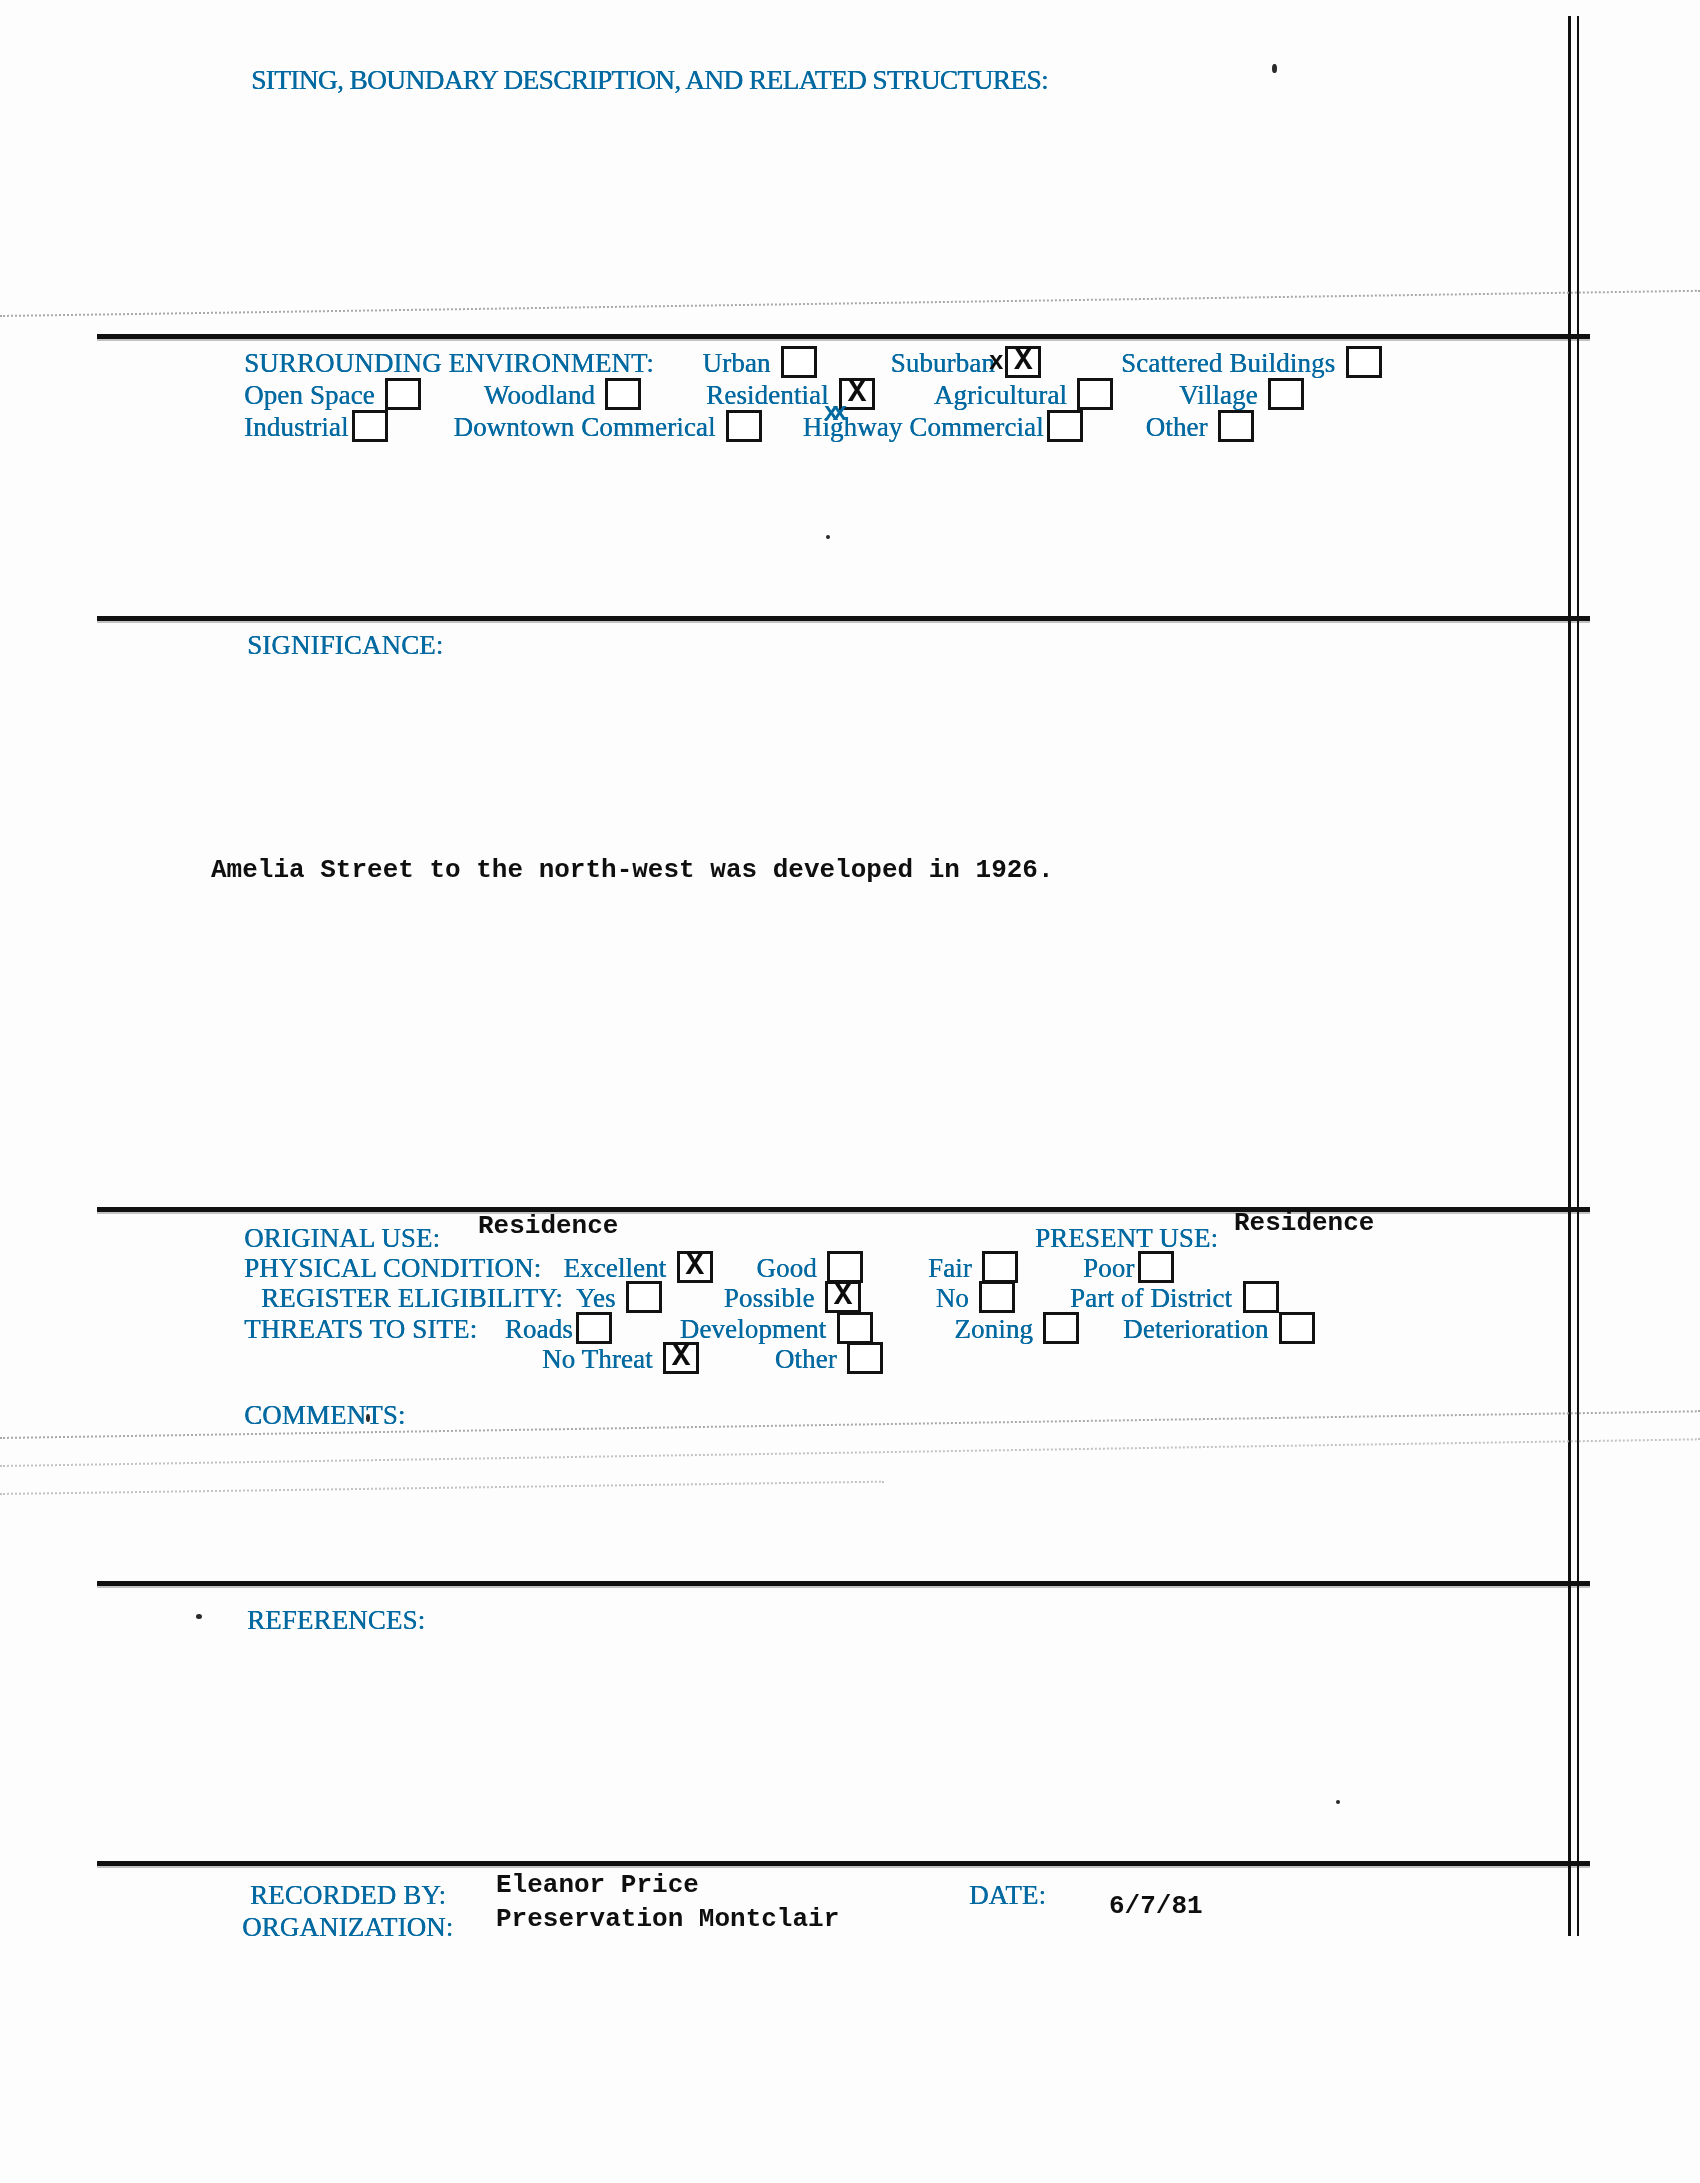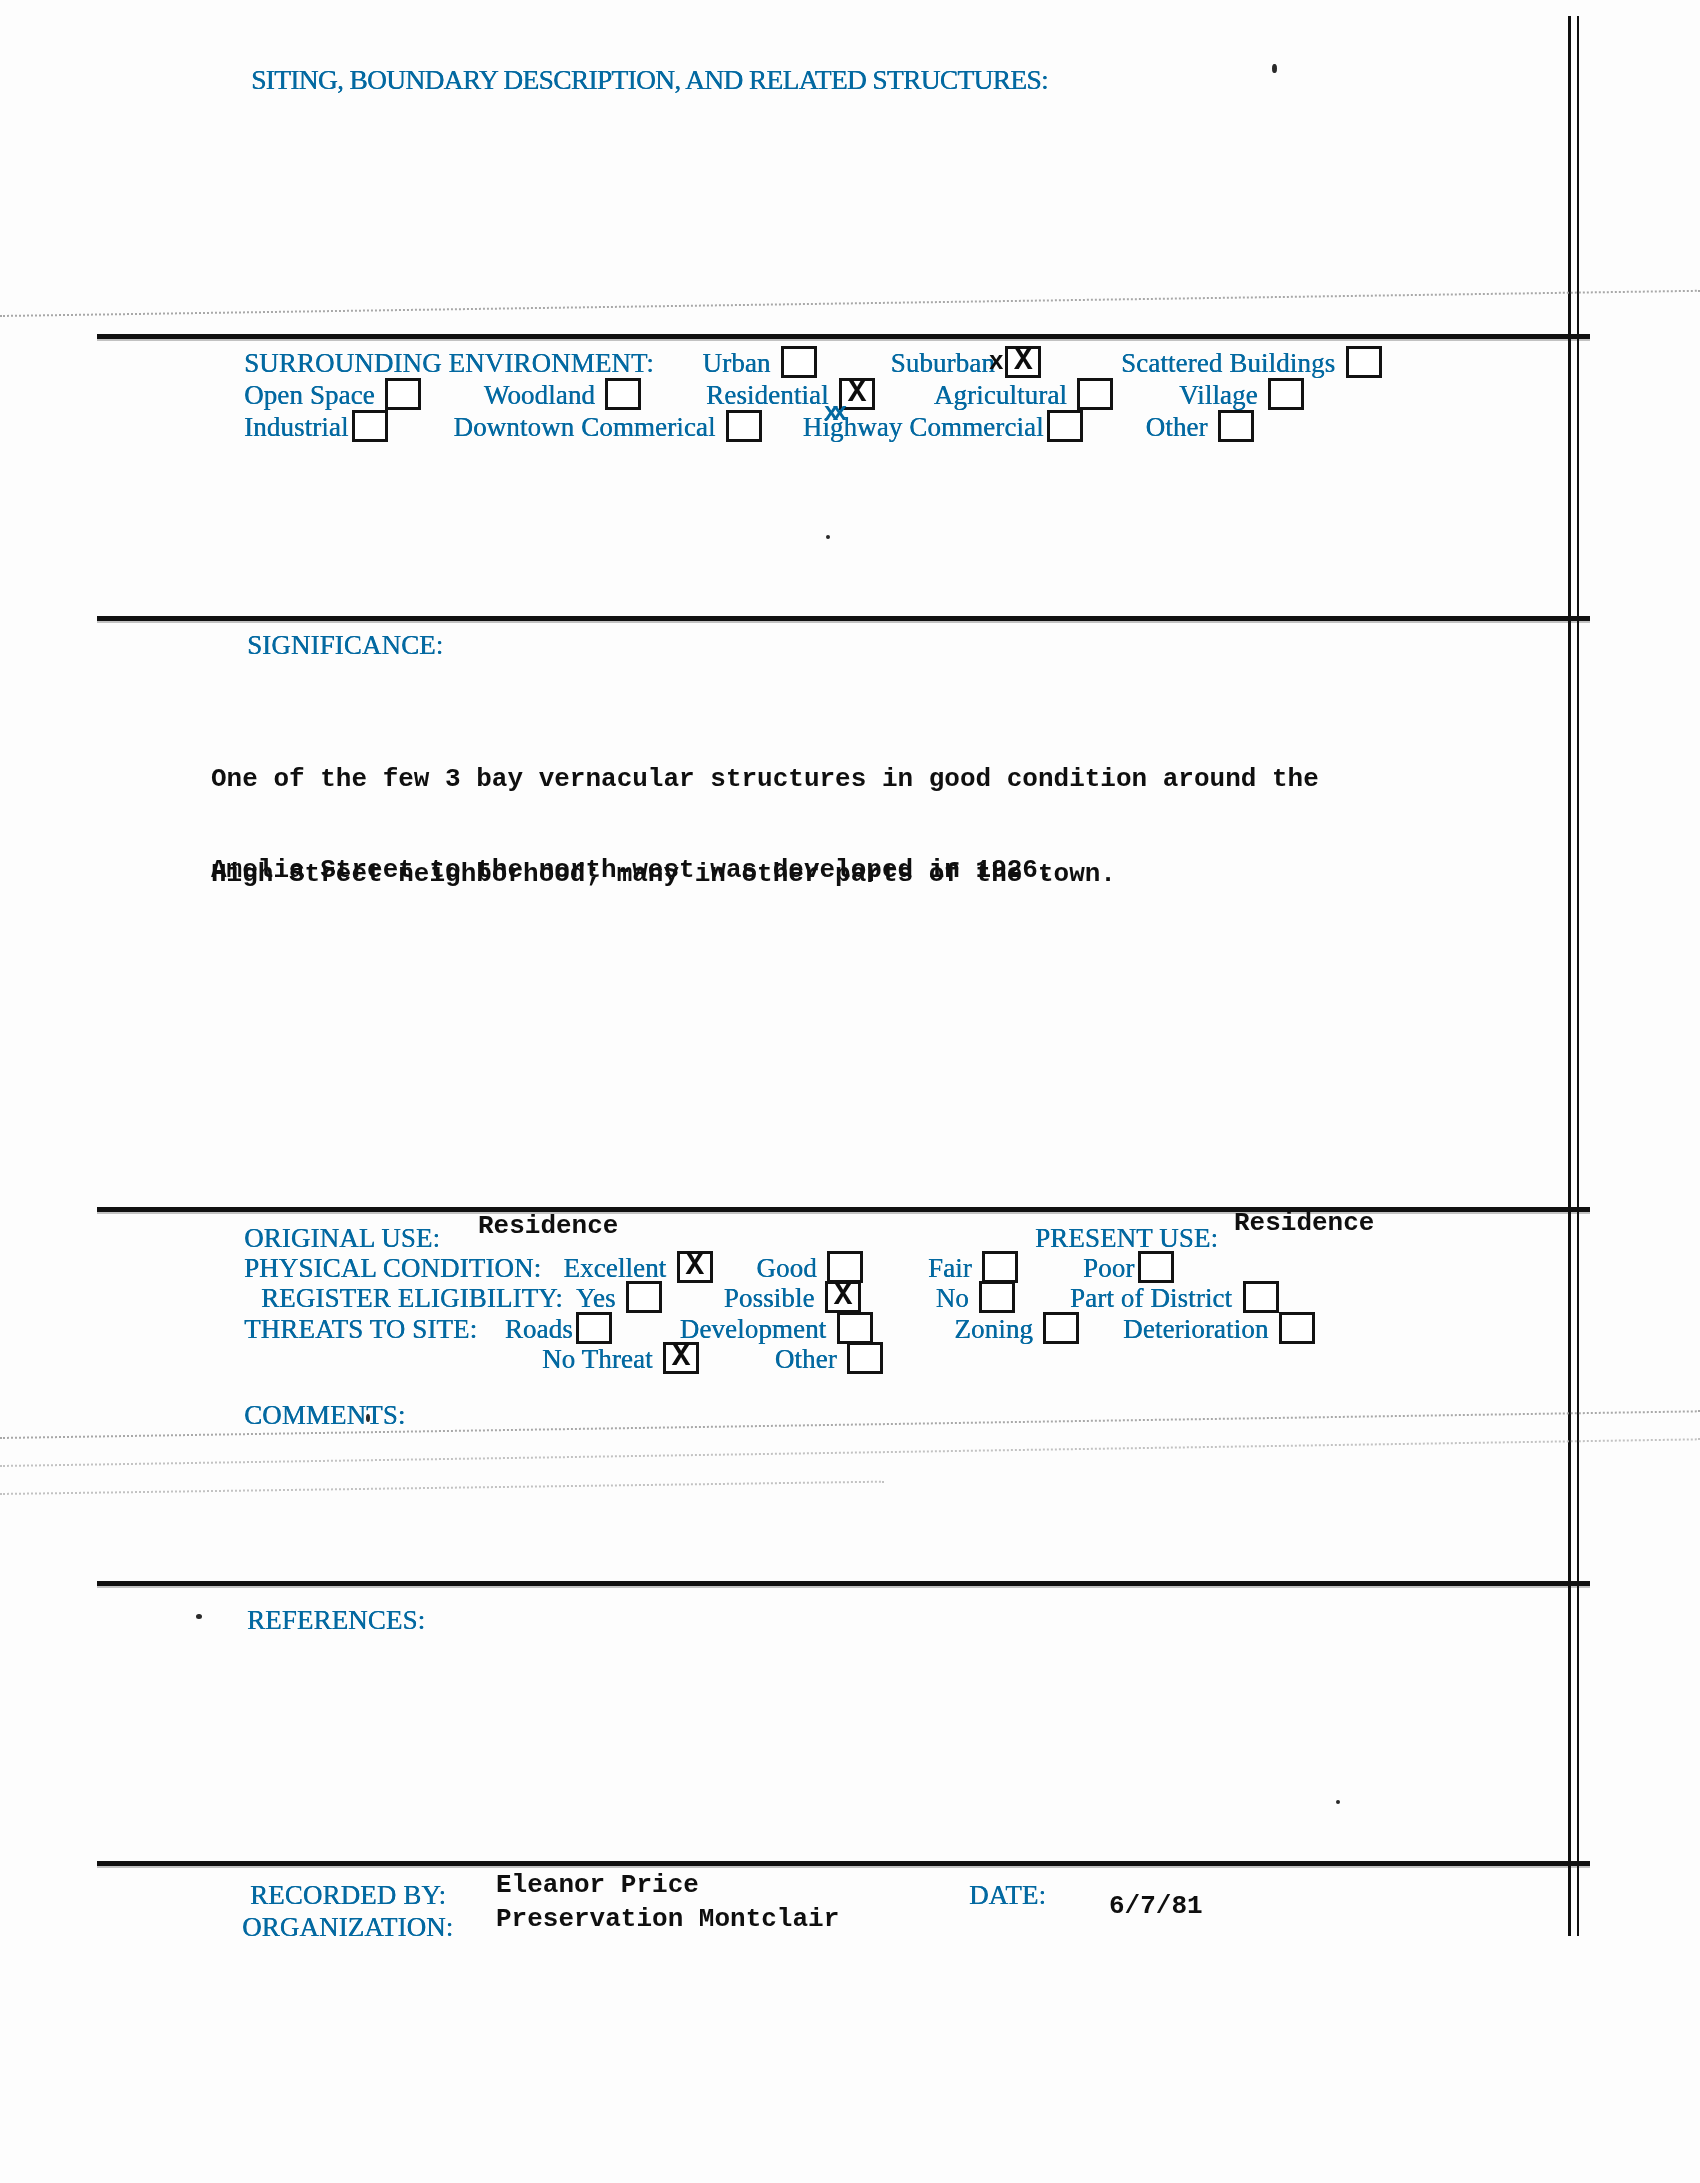--- a/index.html
+++ b/index.html
@@ -107,24 +107,20 @@
     </span>
     <span class="opt" style="margin-left:38px;">
       <span class="serif">Highway Commercial</span><span class="cb tight"><span class="mark"></span></span>
     </span>
     <span class="opt" style="margin-left:60px;">
       <span class="serif">Other</span><span class="cb"><span class="mark"></span></span>
     </span>
   </div>
 
   <div class="abs serif" style="left:247px; top:630px;">SIGNIFICANCE:</div>
-  <div class="abs typed" style="left:211px; top:702px;">
-    <div>One of the few 3 bay vernacular structures in good condition around the</div>
-    <div>High Street neighborhood; many in other parts of the town.</div>
-  </div>
   <div class="abs typed" style="left:211px; top:793px;">
     <div>Amelia Street to the north-west was developed in 1926.</div>
   </div>
 
   <div class="abs serif" style="left:244px; top:1223px;">ORIGINAL USE:</div>
   <div class="abs tval" style="left:478px; top:1211px;">Residence</div>
   <div class="abs serif" style="left:1035px; top:1223px;">PRESENT USE:</div>
   <div class="abs tval" style="left:1234px; top:1208px;">Residence</div>
 
   <div class="row" style="left:244px; top:1251px;">

